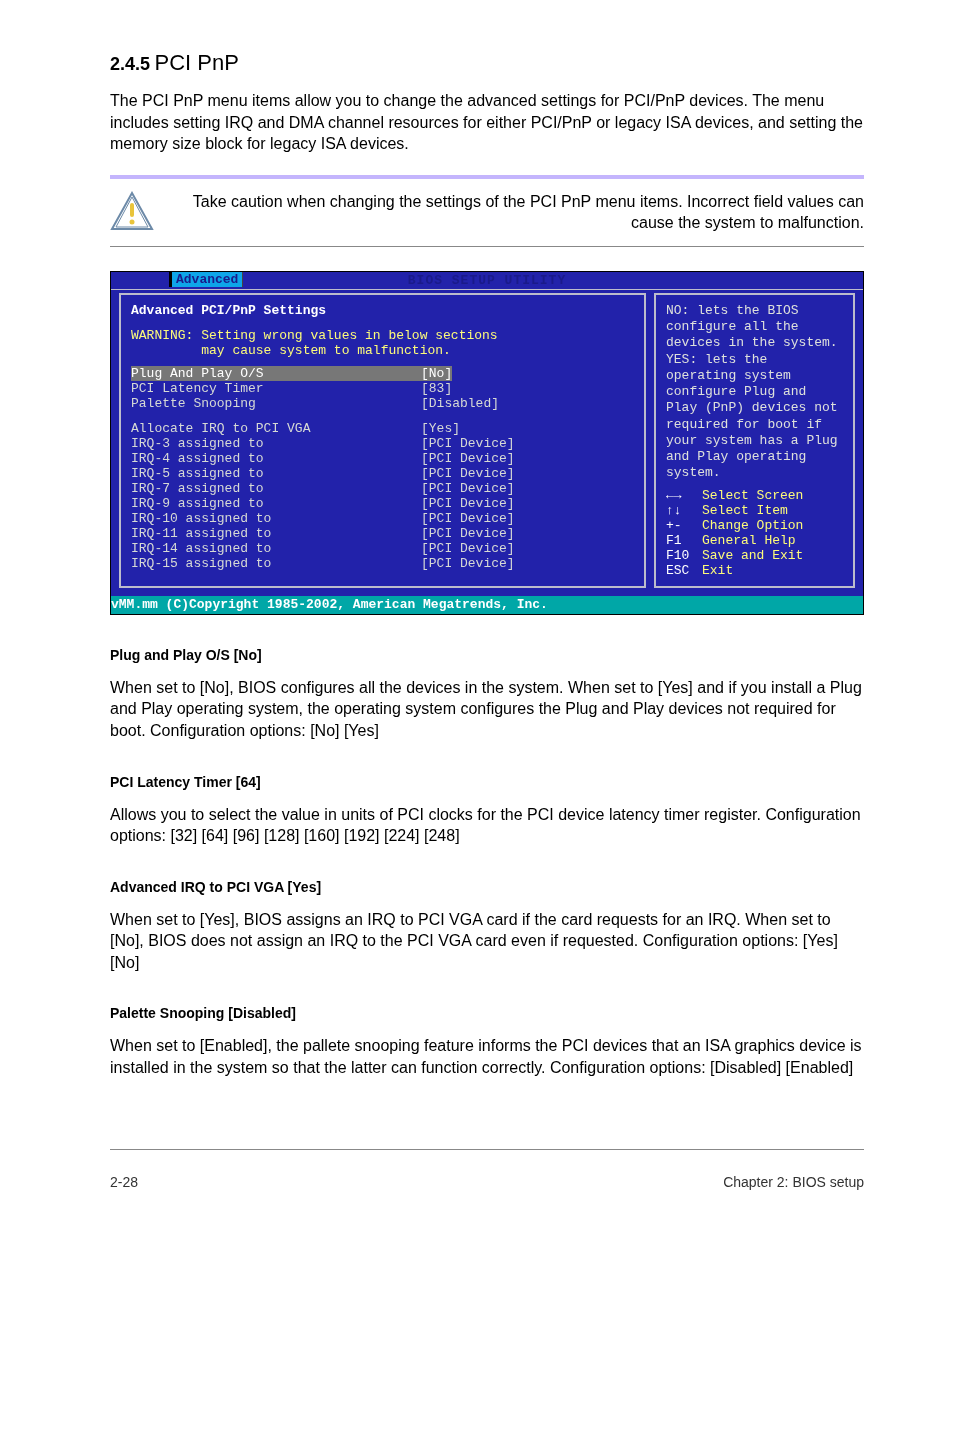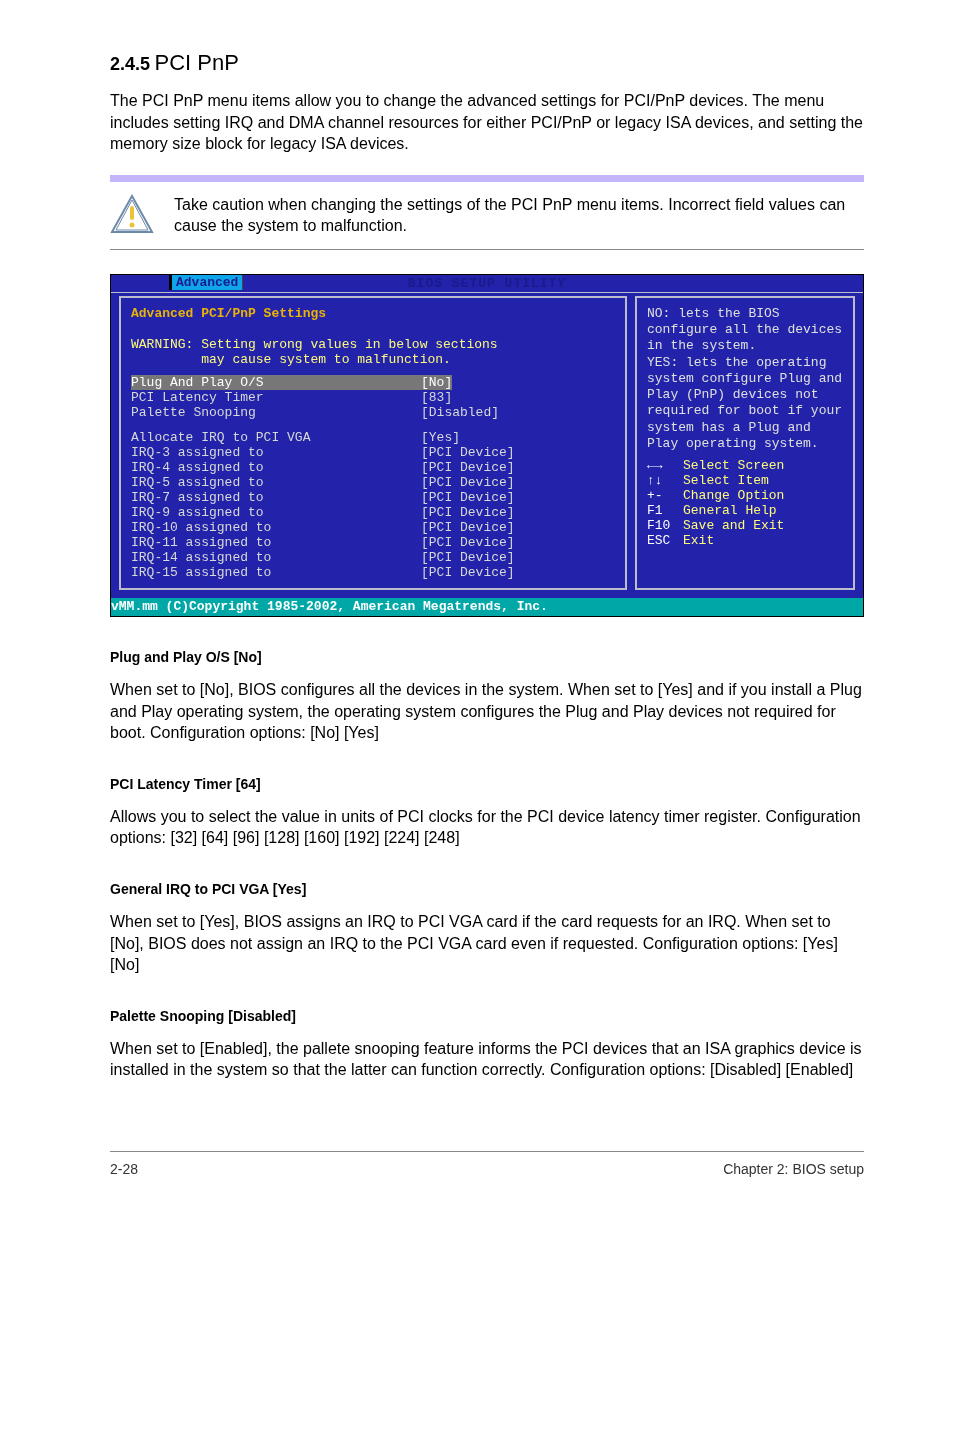--- a/index.html
+++ b/index.html
@@ -24,27 +24,28 @@
     font-weight: normal;
     display: inline-block;
   }
   .para {
     font-size: 16px;
     line-height: 1.35;
     margin-top: 14px;
     margin-bottom: 14px;
   }
   .callout-wrap {
-    border-top: 7px solid #c4b5fd;
+    border-top: 4px solid #c4b5fd;
     border-bottom: 1px solid #888;
     padding: 12px 0;
     display: flex;
     align-items: flex-start;
-    gap: 20px;
+    gap: 32px;
     margin: 20px 0 24px 0;
+    text-align: right;
   }
   .callout-icon svg { display: block; }
   .callout-text {
     font-size: 16px;
     line-height: 1.35;
   }
   
   .bios {
     font-family: "Courier New", monospace;
     font-size: 13px;
@@ -81,29 +82,29 @@
     padding: 4px 8px 8px 8px;
     gap: 8px;
   }
   .bios-left {
     flex: 1;
     border: 2px solid #bcbccc;
     padding: 8px 10px 8px 10px;
     position: relative;
   }
   .bios-right {
-    width: 220px;
+    width: 201px;
     border: 2px solid #bcbccc;
     padding: 8px 10px;
     position: relative;
   }
   .bios-row { display: flex; }
   .bios-col1 { color: #d6d9d5; white-space: pre; flex: 0 0 290px; }
   .bios-col2 { color: #d6d9d5; white-space: pre; }
-  .bios-heading { color: #eab308; font-weight: bold; margin-bottom: 10px; white-space: pre; }
+  .bios-heading { color: #ffffff; font-weight: bold; margin-bottom: 4px; white-space: pre; }
   .bios-warning { color: #fdfb7b; white-space: pre; margin-bottom: 8px; }
   .bios-highlight-label { color: #fff; background: #777; white-space: pre; }
   .bios-highlight-val { color: #fff; background: #777; white-space: pre; }
   .bios-help { color: #dee0dc; white-space: pre-line; line-height: 1.25; }
   .bios-keys { margin-top: 6px; }
   .bios-keys .k { color: #fff; display: inline-block; width: 36px; }
   .bios-keys .d { color: #fdfb7b; }
   .bios-footer {
     background: #00a7a7;
     color: #fff;
@@ -115,21 +116,21 @@
     font-size: 14px;
     font-weight: bold;
     margin-top: 32px;
     margin-bottom: 6px;
   }
   .foot {
     display: flex;
     justify-content: space-between;
     border-top: 1px solid #888;
     margin-top: 70px;
-    padding-top: 9px;
+    padding-top: 24px;
     font-size: 14px;
     color: #333;
   }
 </style>
 </head>
 <body>
 
 <div class="page">
 
   <div>
@@ -234,21 +235,21 @@
     </div>
     <div class="bios-footer">vMM.mm (C)Copyright 1985-2002, American Megatrends, Inc.</div>
   </div>
 
   <div class="subhead">Plug and Play O/S [No]</div>
   <div class="para">When set to [No], BIOS configures all the devices in the system. When set to [Yes] and if you install a Plug and Play operating system, the operating system configures the Plug and Play devices not required for boot. Configuration options: [No] [Yes]</div>
 
   <div class="subhead">PCI Latency Timer [64]</div>
   <div class="para">Allows you to select the value in units of PCI clocks for the PCI device latency timer register. Configuration options: [32] [64] [96] [128] [160] [192] [224] [248]</div>
 
-  <div class="subhead">General IRQ to PCI VGA [Yes]</div>
+  <div class="subhead">Advanced IRQ to PCI VGA [Yes]</div>
   <div class="para">When set to [Yes], BIOS assigns an IRQ to PCI VGA card if the card requests for an IRQ. When set to [No], BIOS does not assign an IRQ to the PCI VGA card even if requested. Configuration options: [Yes] [No]</div>
 
   <div class="subhead">Palette Snooping [Disabled]</div>
   <div class="para">When set to [Enabled], the pallete snooping feature informs the PCI devices that an ISA graphics device is installed in the system so that the latter can function correctly. Configuration options: [Disabled] [Enabled]</div>
 
   <div class="foot">
     <span>2-28</span>
     <span>Chapter 2: BIOS setup</span>
   </div>
 </div>

